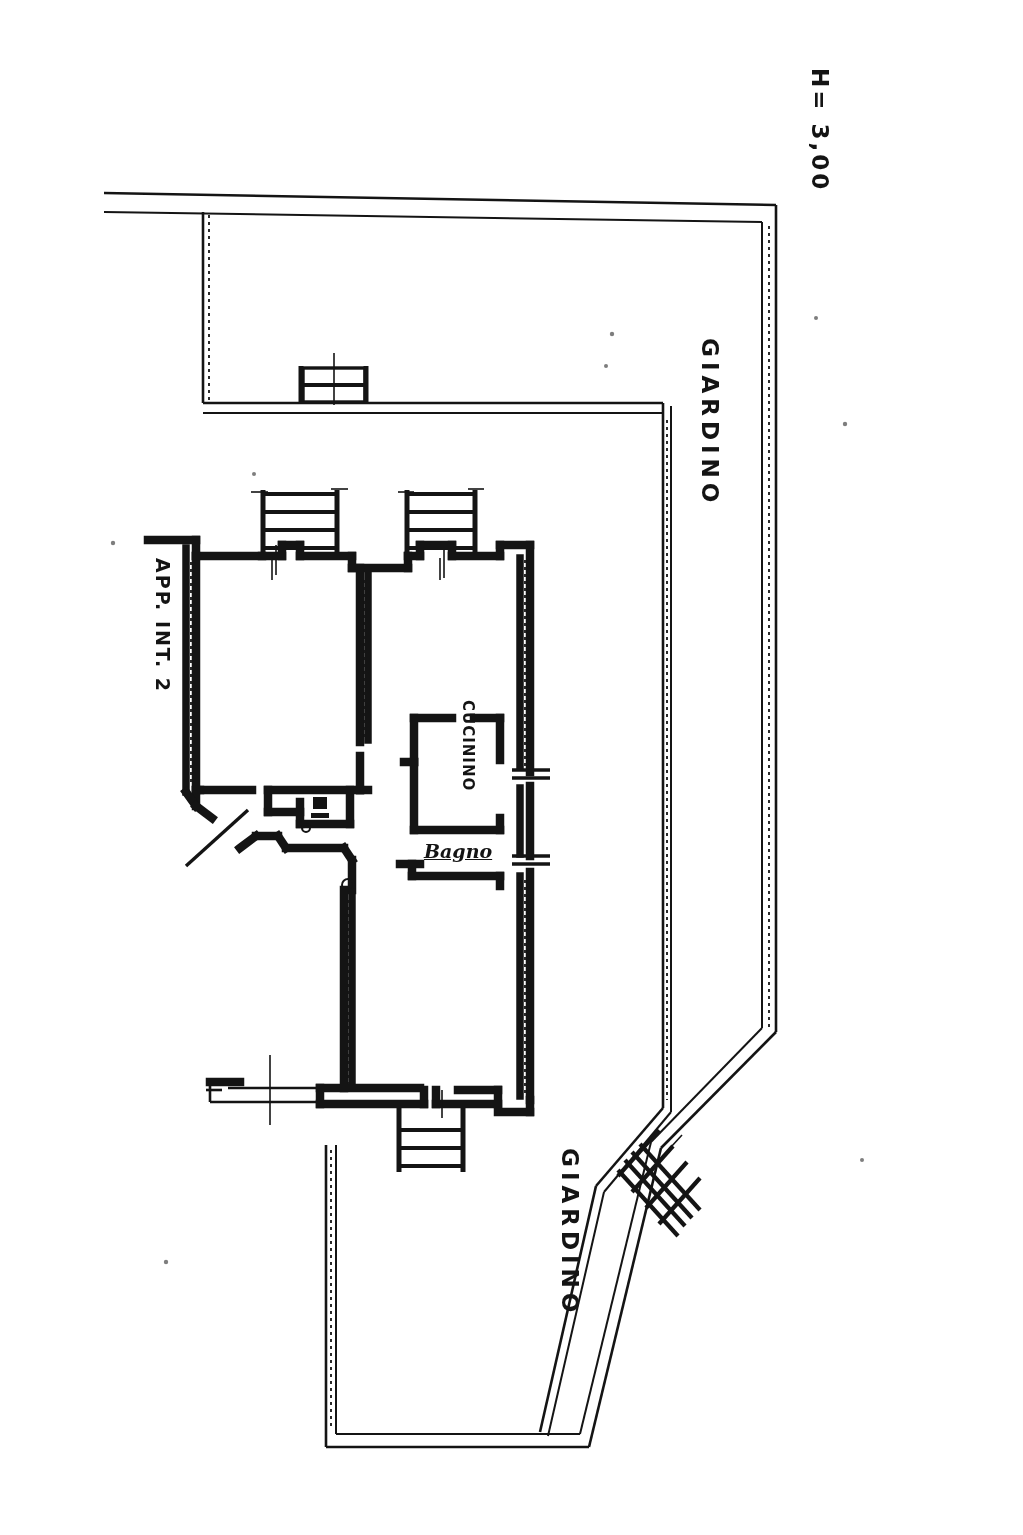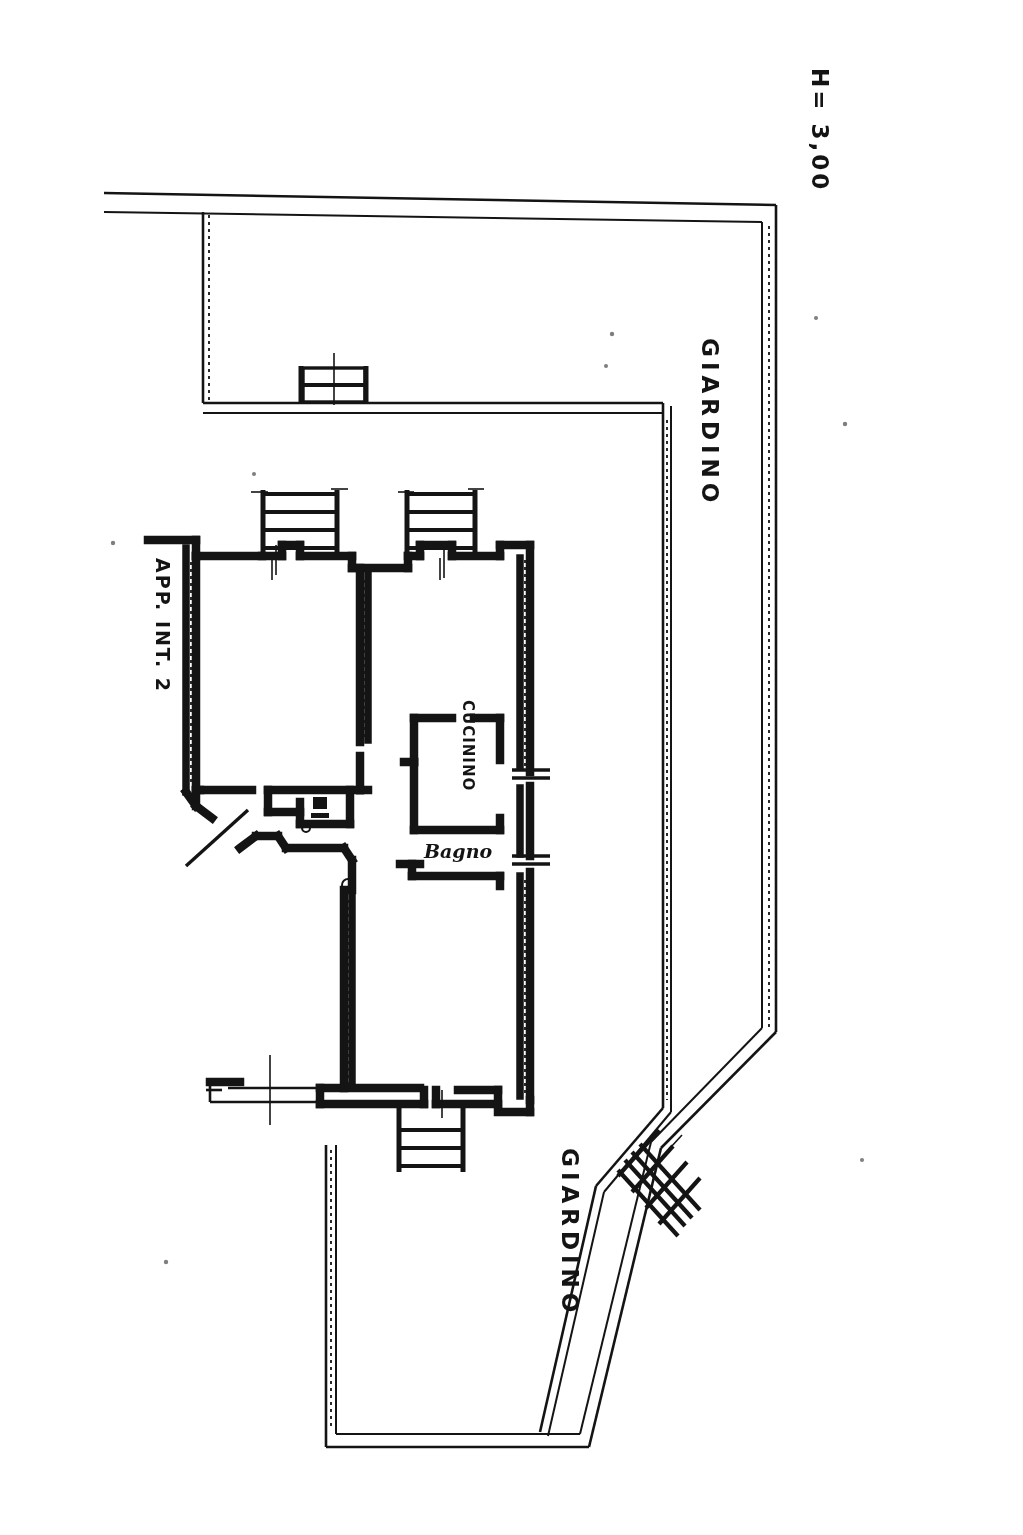--- a/index.html
+++ b/index.html
@@ -32,21 +32,21 @@
   .lbl-giard-1  { left:723px; top:338px; font-size:23px; letter-spacing:5px;
                   transform:rotate(90deg); }
   .lbl-giard-2  { left:583px; top:1148px;font-size:23px; letter-spacing:5px;
                   transform:rotate(90deg); }
   .lbl-app      { left:174px; top:558px; font-size:19px; letter-spacing:2px;
                   transform:rotate(90deg); }
   .lbl-cucinino { left:477px; top:700px; font-size:15px; letter-spacing:1px;
                   transform:rotate(90deg); }
   .lbl-bagno    { left:424px; top:840px; font-size:19px; letter-spacing:0px;
                   font-family:"DejaVu Serif", serif; font-style:italic;
-                  transform:rotate(0deg); }
+                  transform:rotate(0deg);text-decoration:underline; }
 </style>
 </head>
 <body>
 
 <div id="sheet">
 
   <svg id="plan-svg" viewBox="0 0 1023 1535" xmlns="http://www.w3.org/2000/svg">
 
     <defs>
       <style>

